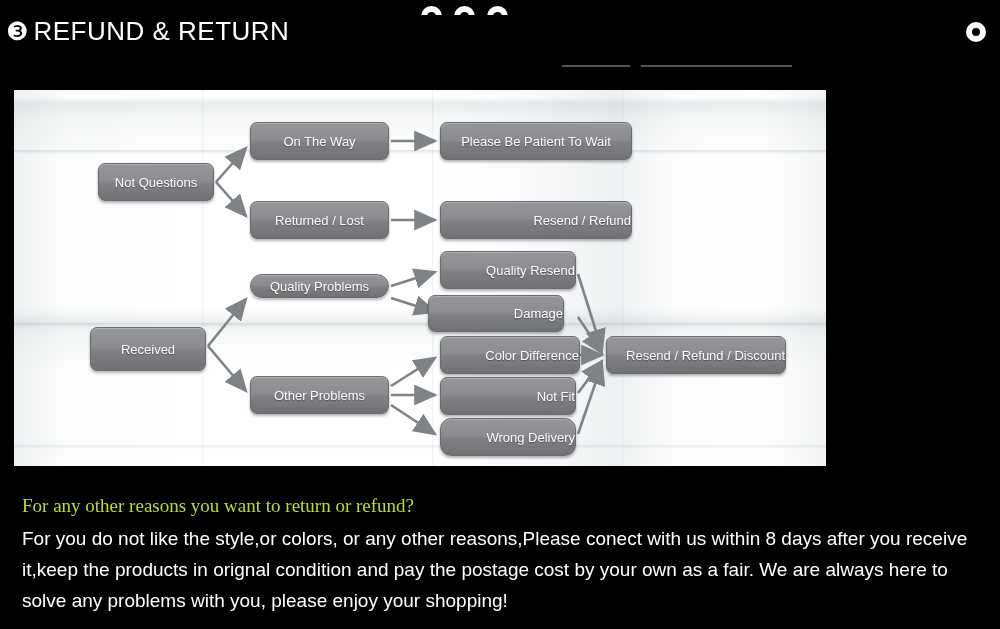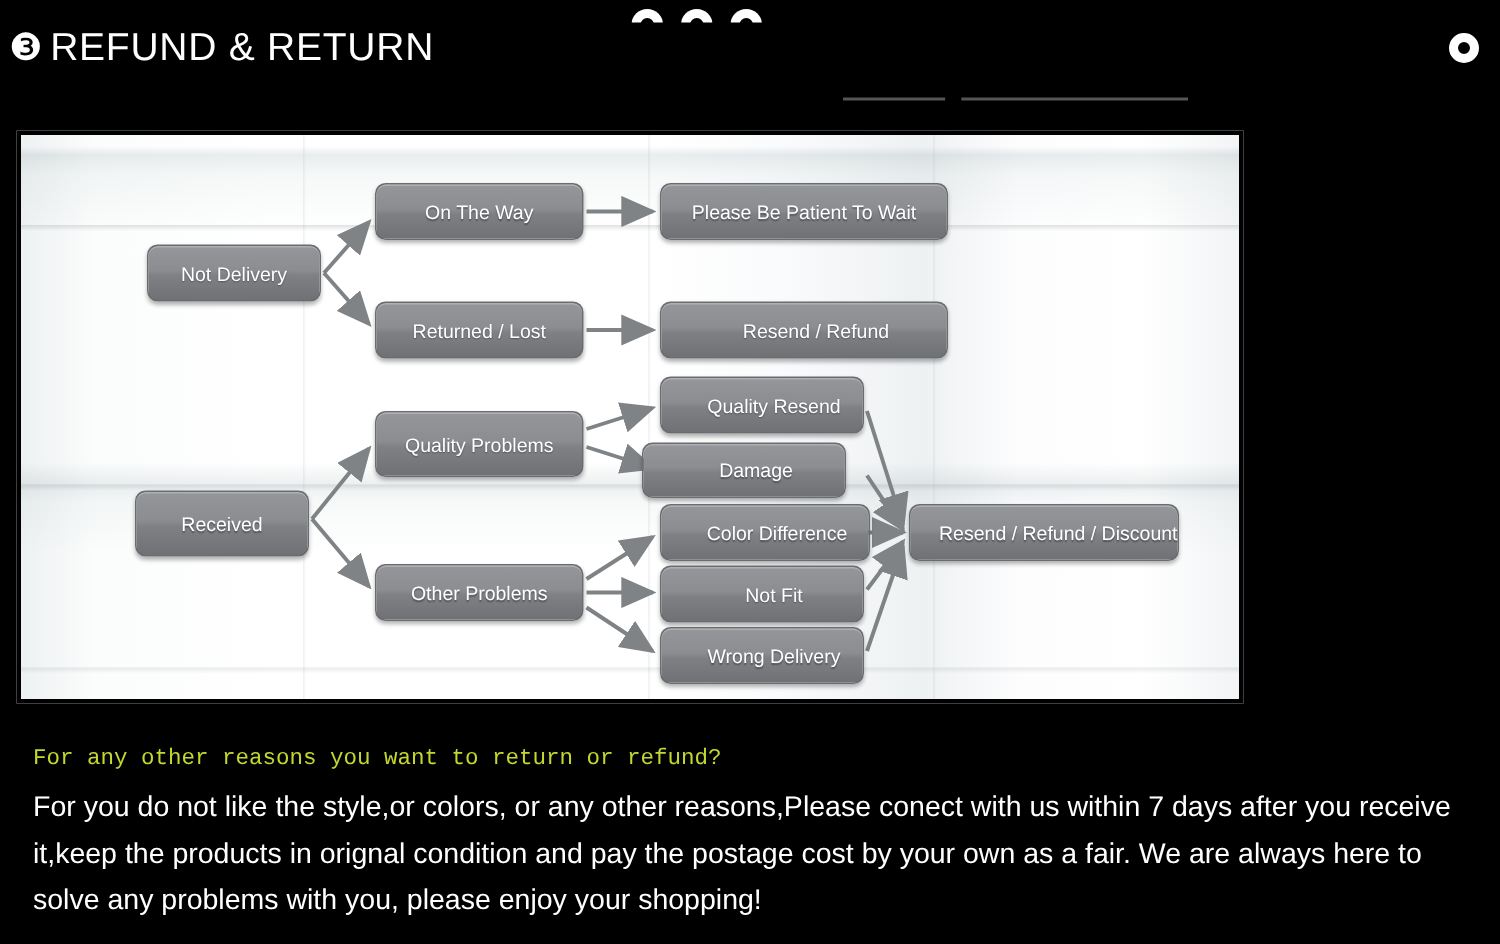--- a/index.html
+++ b/index.html
@@ -197,38 +197,38 @@
     box-shadow: 0 2px 3px rgba(0,0,0,0.30), inset 0 1px 0 rgba(255,255,255,0.25);
     color: #ffffff;
     font-size: 13px;
     display: flex;
     align-items: center;
     white-space: nowrap;
     text-shadow: 0 1px 1px rgba(0,0,0,0.35);
     font-family: Liberation Sans, sans-serif;
   }
   .node.center-text { justify-content: center; }
-  .node.left-text   { justify-content: center; padding-left: 16px; }
+  .node.left-text   { justify-content: flex-end; padding-left: 16px; }
 
   
   .bottom-text {
     position: absolute;
     left: 0;
     top: 480px;
     width: 1000px;
     height: 149px;
     background: #000000;
     padding: 10px 20px 0 22px;
     box-sizing: border-box;
   }
   .note-heading {
     color: #c4d72e;
-    font-size: 15px;
+    font-size: 19px;
     line-height: 31px;
-    font-family: Liberation Mono, monospace;
+    font-family: Liberation Serif, serif;
   }
   .note-body {
     color: #ffffff;
     font-size: 19px;
     line-height: 31px;
     margin-top: 2px;
     font-family: "Liberation Sans", sans-serif;
   }
 </style>
 </head>
@@ -309,60 +309,60 @@
       <path d="M564,184 L588,260"></path>
       <path d="M564,227 L588,263"></path>
       <path d="M564,265 L588,265"></path>
       <path d="M564,303 L588,271"></path>
       <path d="M564,344 L588,274"></path>
     </g>
   </svg>
 
   <div id="nodes-host">
       <div class="node center-text" style="left: 84px; top: 73px; width: 116px; height: 38px;">
-        <span>Not Delivery</span>
+        <span>Not Questions</span>
       </div>
       <div class="node center-text" style="left: 236px; top: 32px; width: 139px; height: 38px;">
         <span>On The Way</span>
       </div>
       <div class="node center-text" style="left: 236px; top: 111px; width: 139px; height: 38px;">
         <span>Returned / Lost</span>
       </div>
       <div class="node center-text" style="left: 426px; top: 32px; width: 192px; height: 38px;">
         <span>Please Be Patient To Wait</span>
       </div>
       <div class="node left-text" style="left: 426px; top: 111px; width: 192px; height: 38px;">
         <span>Resend / Refund</span>
       </div>
       <div class="node center-text" style="left: 76px; top: 237px; width: 116px; height: 44px;">
         <span>Received</span>
       </div>
-      <div class="node center-text" style="left: 236px; top: 184px; width: 139px; height: 44px;">
+      <div class="node center-text" style="left: 236px; top: 184px; width: 139px; height: 24px; border-radius: 14px;">
         <span>Quality Problems</span>
       </div>
       <div class="node center-text" style="left: 236px; top: 286px; width: 139px; height: 38px;">
         <span>Other Problems</span>
       </div>
       <div class="node left-text" style="left: 426px; top: 161px; width: 136px; height: 38px;">
         <span>Quality Resend</span>
       </div>
       <div class="node left-text" style="left: 414px; top: 205px; width: 136px; height: 37px;">
         <span>Damage</span>
       </div>
       <div class="node left-text" style="left: 426px; top: 246px; width: 140px; height: 38px;">
         <span>Color Difference</span>
       </div>
       <div class="node left-text" style="left: 426px; top: 287px; width: 136px; height: 38px;">
         <span>Not Fit</span>
       </div>
-      <div class="node left-text" style="left: 426px; top: 328px; width: 136px; height: 38px;">
+      <div class="node left-text" style="left: 426px; top: 328px; width: 136px; height: 38px; border-radius: 11px;">
         <span>Wrong Delivery</span>
       </div>
       <div class="node center-text" style="left: 592px; top: 246px; width: 180px; height: 38px; justify-content: flex-end;">
         <span>Resend / Refund / Discount</span>
       </div>
     </div>
 </div>
 
 <div class="bottom-text">
   <div class="note-heading">For any other reasons you want to return or refund?</div>
-  <div class="note-body">For you do not like the style,or colors, or any other reasons,Please conect with us within 7 days after you receive it,keep the products in orignal condition and pay the postage cost by your own as a fair. We are always here to solve any problems with you, please enjoy your shopping!</div>
+  <div class="note-body">For you do not like the style,or colors, or any other reasons,Please conect with us within 8 days after you receive it,keep the products in orignal condition and pay the postage cost by your own as a fair. We are always here to solve any problems with you, please enjoy your shopping!</div>
 </div>
 
 </body></html>

